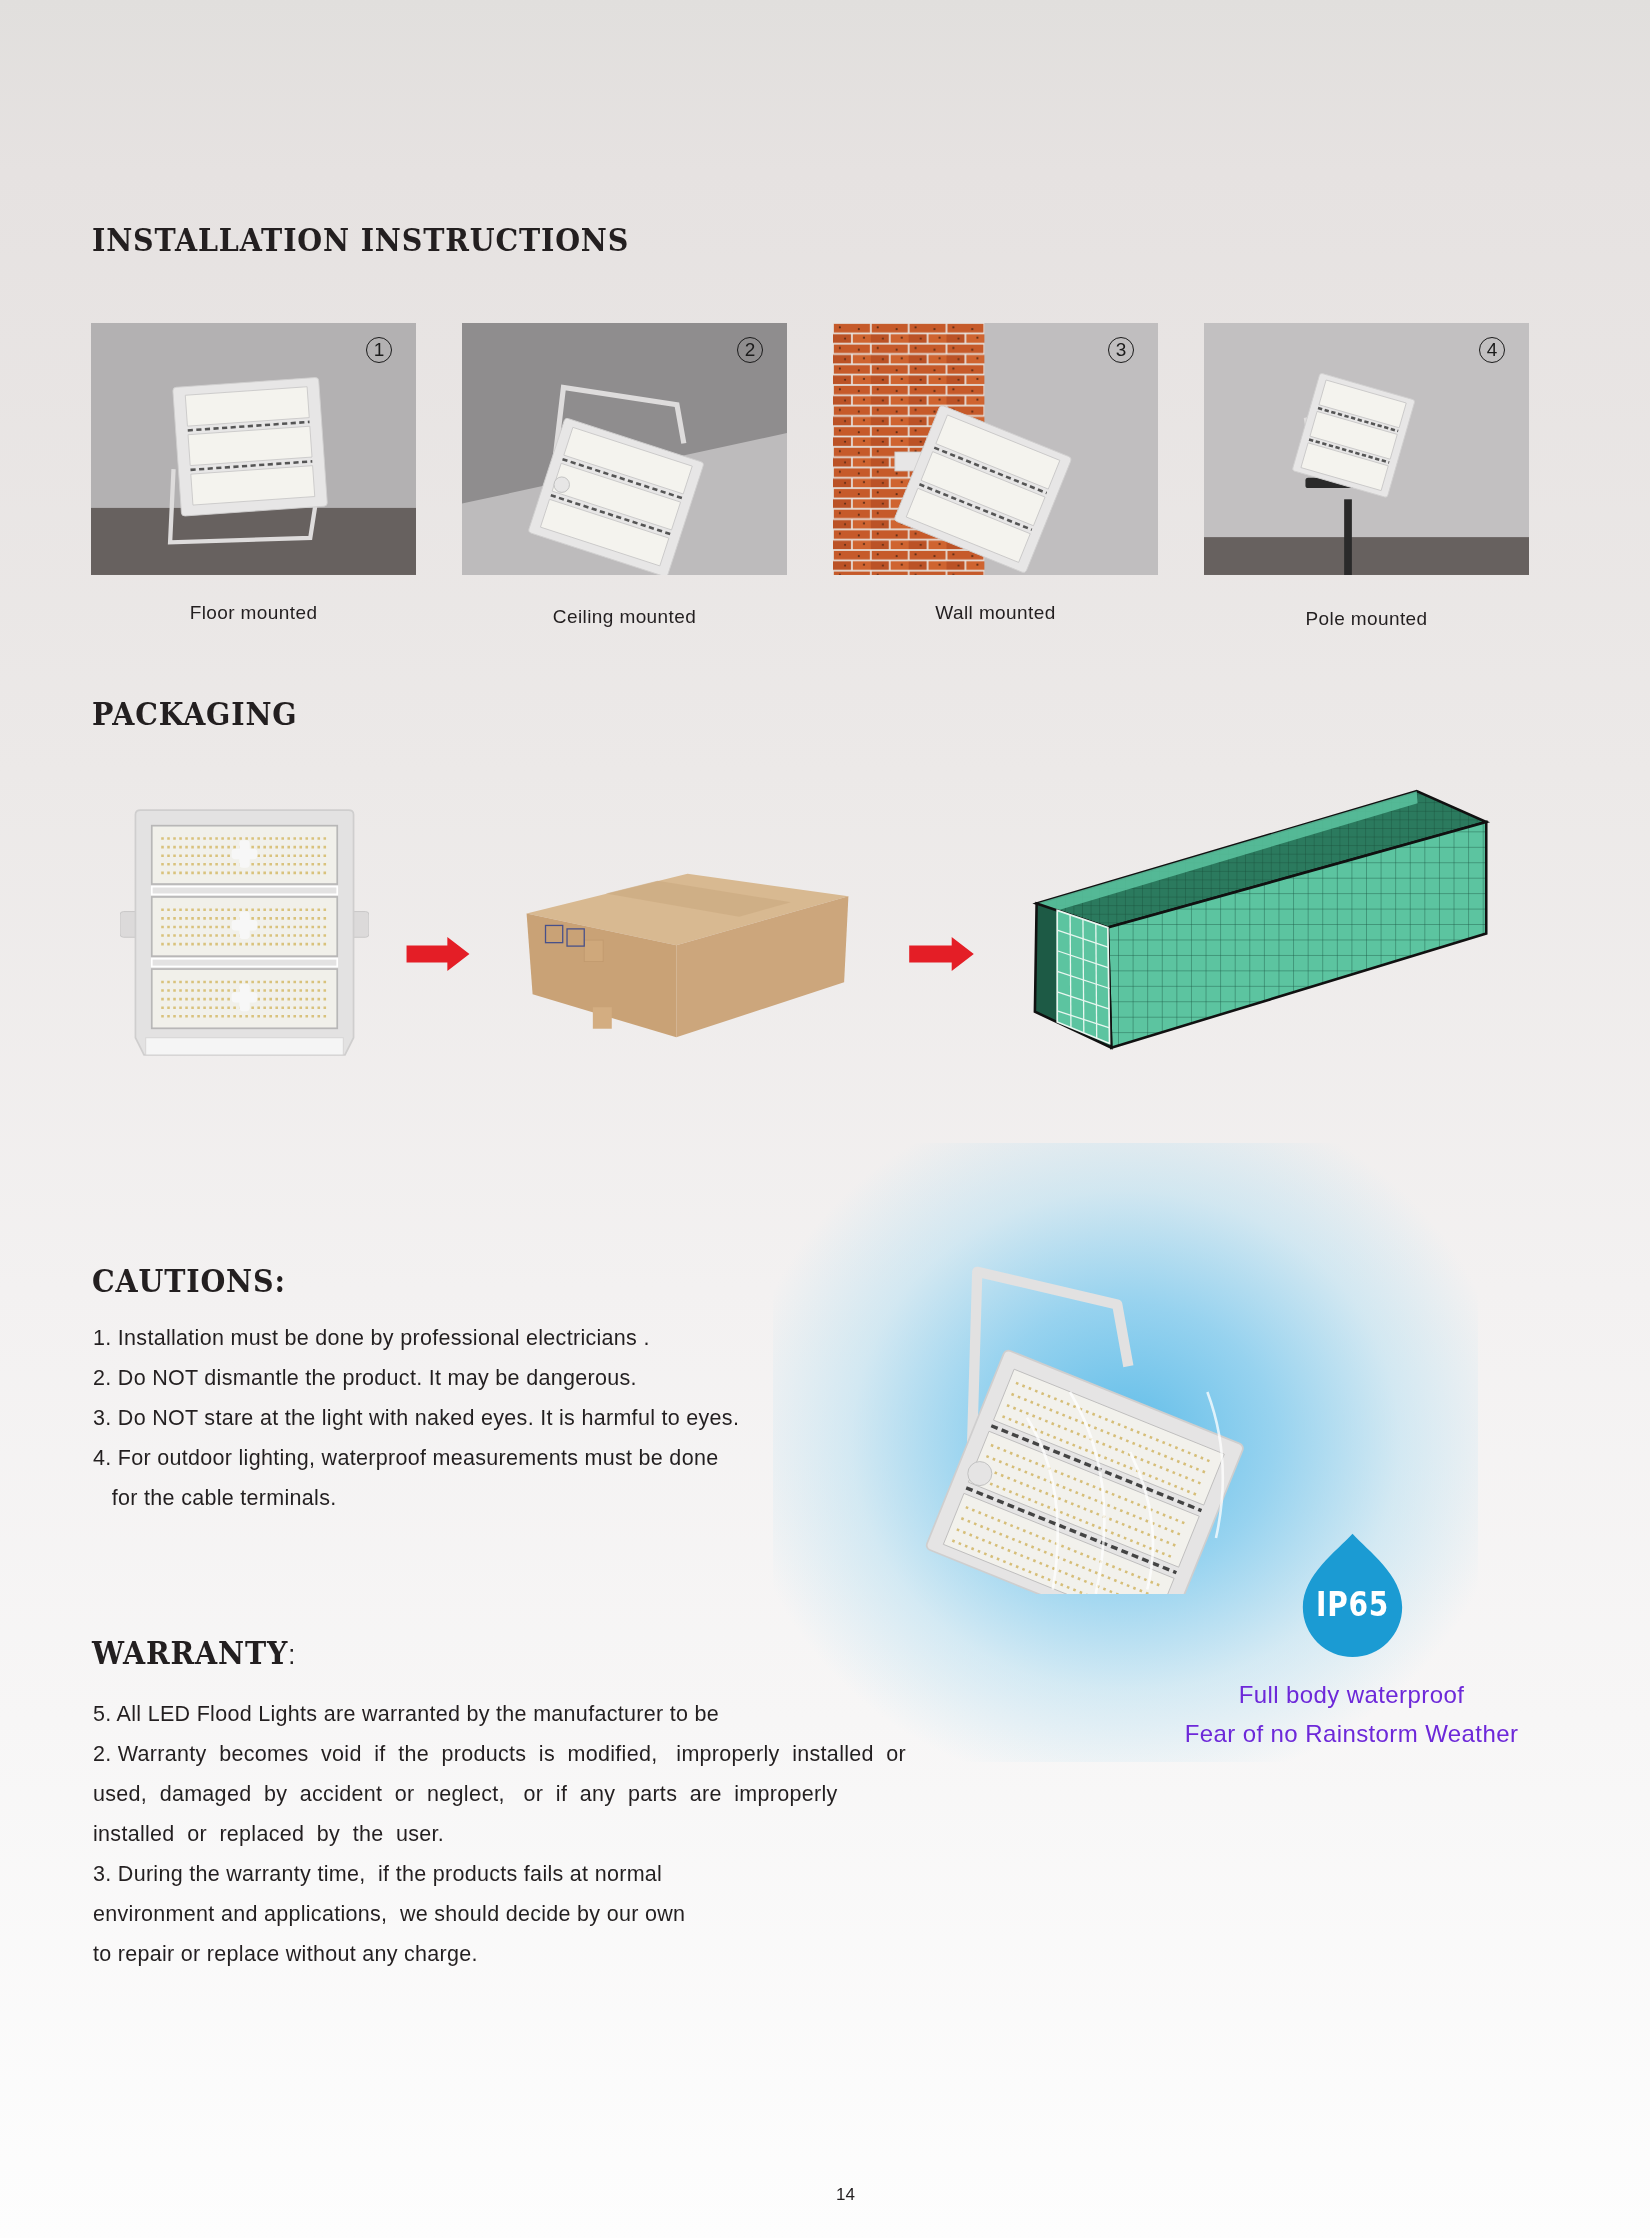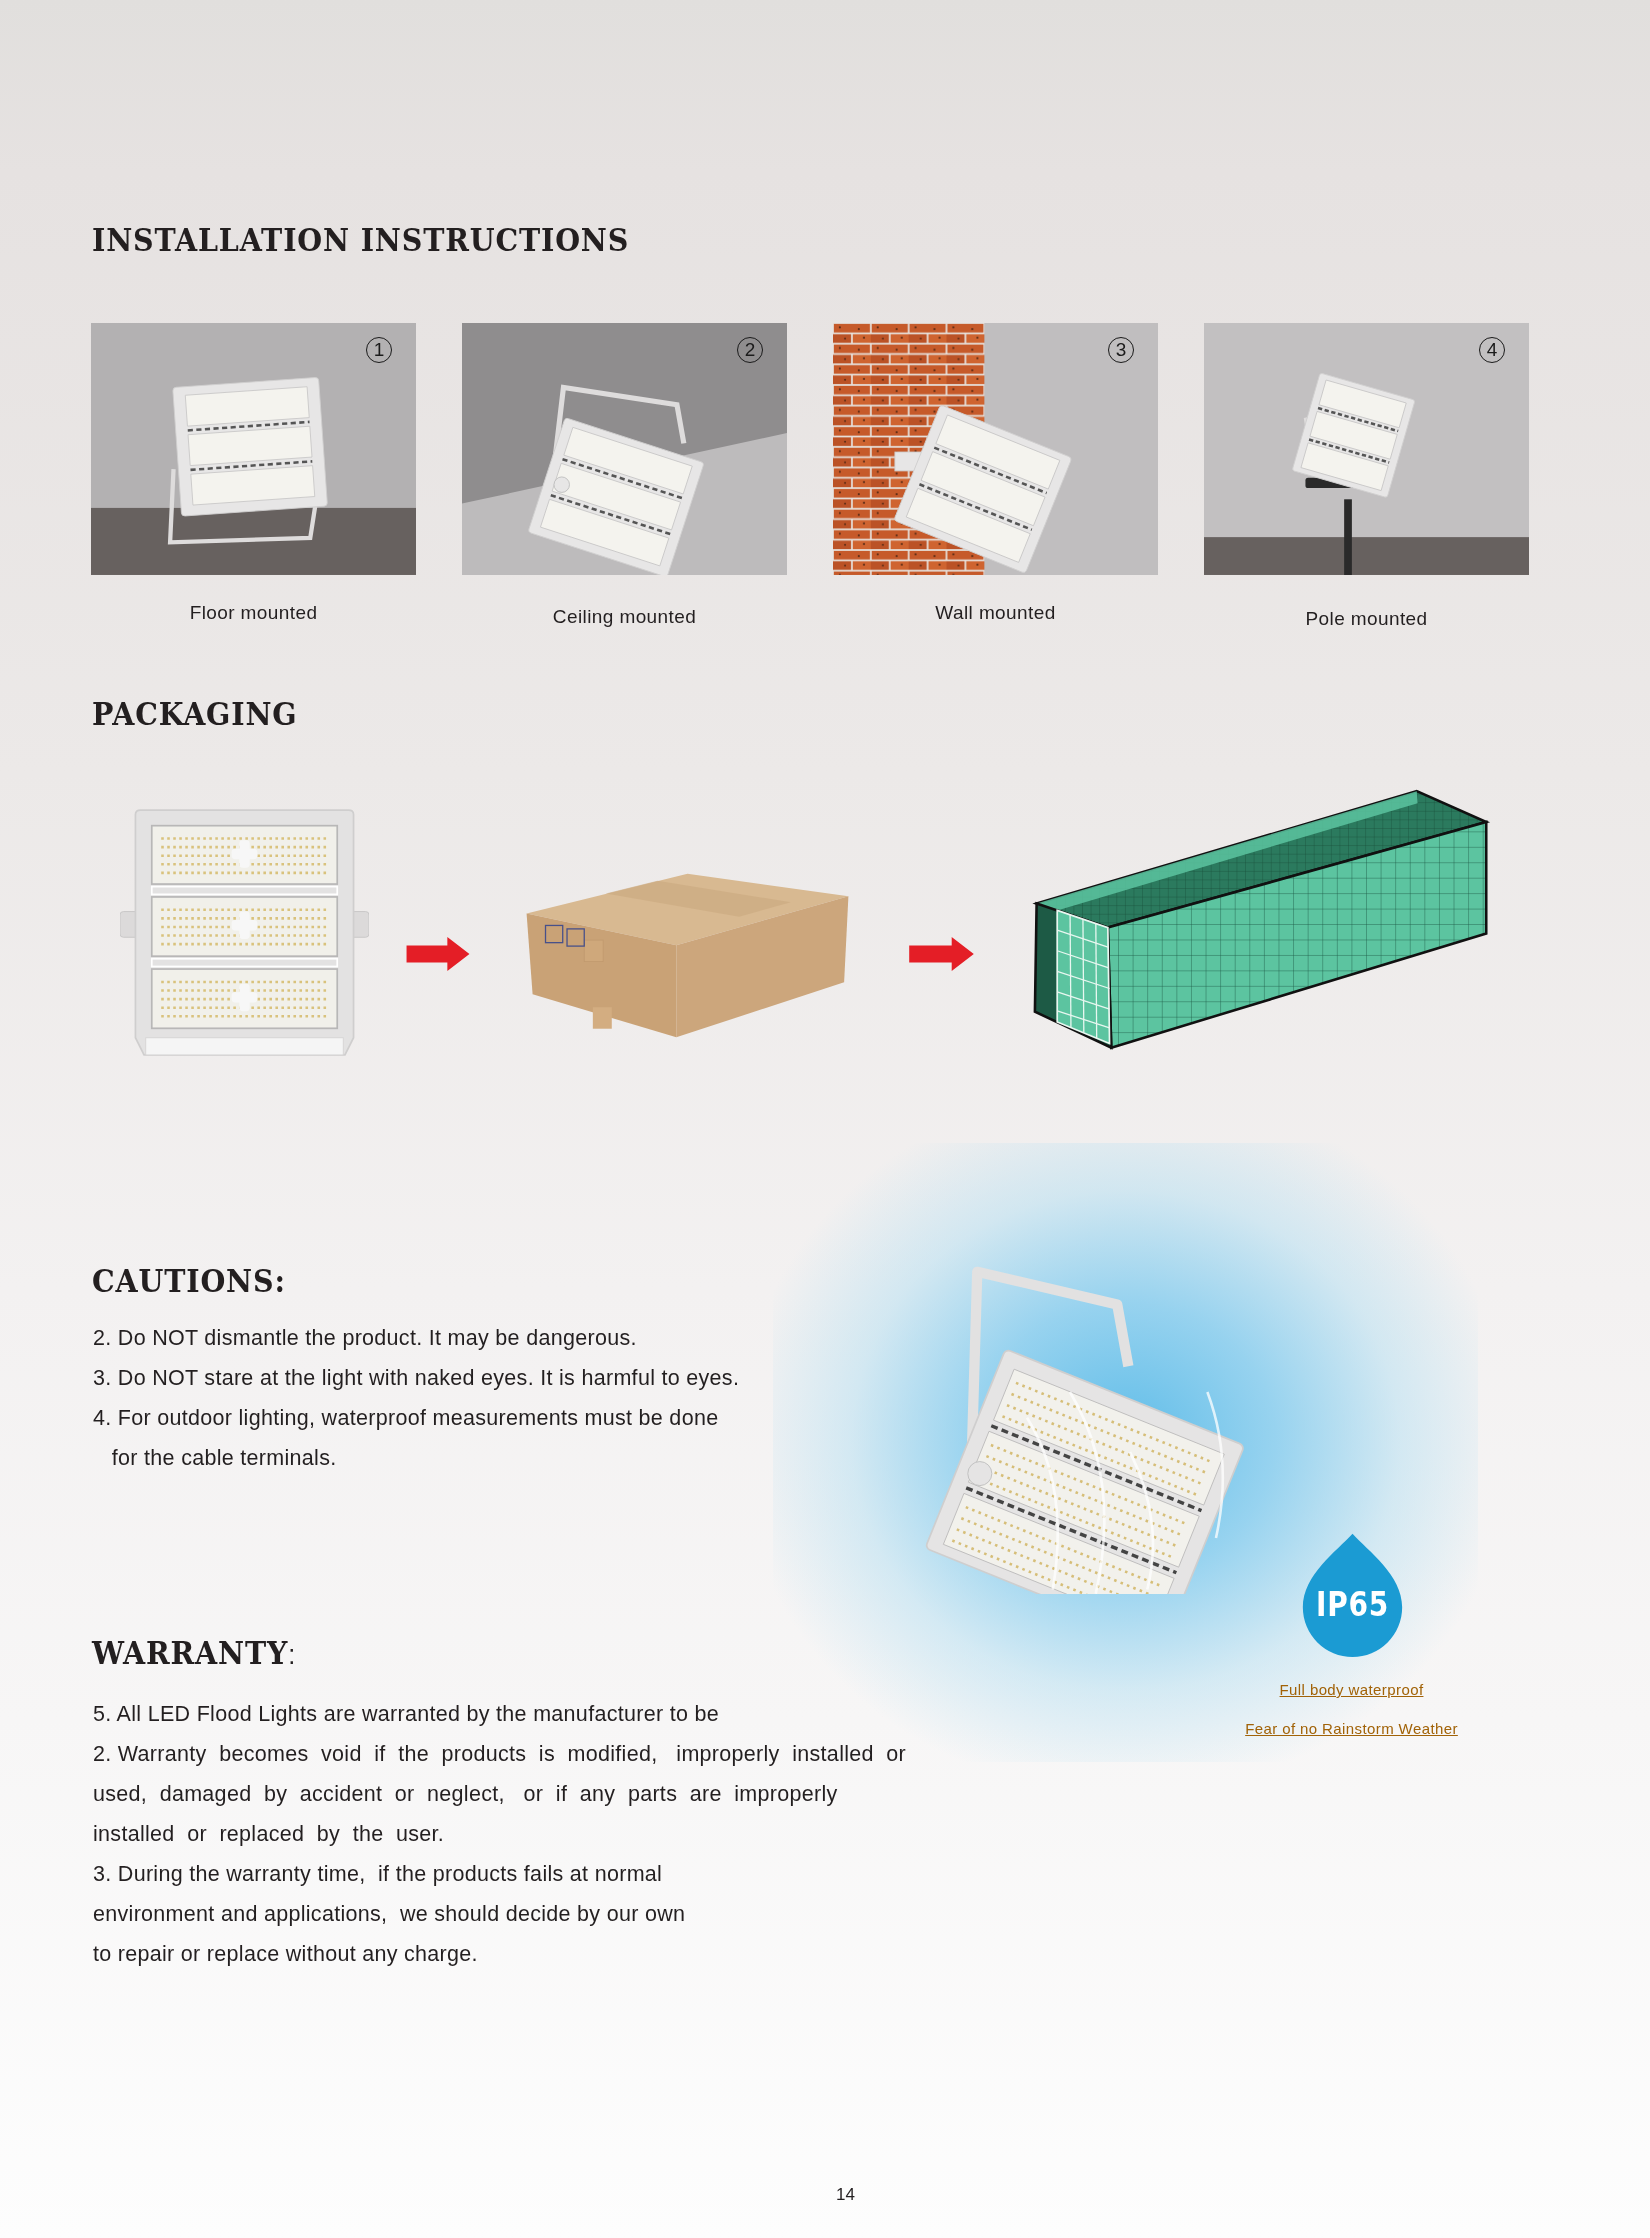--- a/index.html
+++ b/index.html
@@ -25,21 +25,21 @@
   .num { position:absolute; top:13.8px; right:24px; width:24px; height:24px; border:1.7px solid #1b1b1b; border-radius:50%;
          font-size:19px; line-height:24px; text-align:center; color:#1b1b1b; }
   .caption { position:absolute; width:325px; text-align:center; font-size:19px; color:#231f20; letter-spacing:0.4px; }
 
   .list { position:absolute; left:93px; margin:0; padding:0; list-style:none; font-size:21.5px; color:#231f20; }
   .list li { height:40px; line-height:40px; white-space:nowrap; letter-spacing:0.3px; }
   .warranty-list li { letter-spacing:0.3px; }
 
   .glow { position:absolute; left:773px; top:1143px; width:705px; height:619px;
           background: radial-gradient(ellipse at 50% 48%, rgba(88,186,232,0.95) 0%, rgba(120,200,238,0.75) 30%, rgba(170,220,242,0.45) 55%, rgba(235,243,248,0) 78%); }
-  .ip-text { position:absolute; left:1117px; width:469px; text-align:center; font-size:15px; color:#a16207; letter-spacing:0.4px;text-decoration:underline; }
+  .ip-text { position:absolute; left:1117px; width:469px; text-align:center; font-size:24px; color:#6d28d9; letter-spacing:0.4px; }
   .page-num { position:absolute; left:836px; top:2185px; font-size:17px; color:#231f20; }
 </style>
 </head>
 <body>
 
 <h2 class="abs stencil h-install">INSTALLATION INSTRUCTIONS</h2>
 
 <div class="panel" style="left:91px;">
   <svg width="325" height="252" viewBox="0 0 378 293">
     <rect x="0" y="0" width="378" height="215" fill="#b3b1b2"></rect>
@@ -254,20 +254,21 @@
   <g fill="none" stroke="#ffffff" stroke-width="3" opacity="0.75">
     <path d="M120 180 Q170 260 150 380"></path>
       <path d="M170 150 Q230 250 200 385"></path>
       <path d="M240 220 Q280 300 260 380"></path>
     <path d="M330 150 Q360 230 340 320"></path>
   </g>
 </svg>
 
 <h2 class="abs stencil h-caution">CAUTIONS:</h2>
 <ul class="list" style="top:1318px;">
+  <li>1.  Installation must be done by professional electricians .</li>
   <li>2.   Do  NOT  dismantle  the  product. It may be dangerous.</li>
   <li>3.   Do  NOT  stare  at  the  light  with  naked  eyes.  It is harmful to eyes.</li>
   <li>4.   For outdoor lighting, waterproof measurements must be done</li>
   <li style="white-space:pre;">   for the cable terminals.</li>
 </ul>
 
 <h2 class="abs stencil h-warranty">
   <span>WARRANTY</span><span class="colon">:</span>
 </h2>
 <ul class="list warranty-list" style="top:1694px;">

